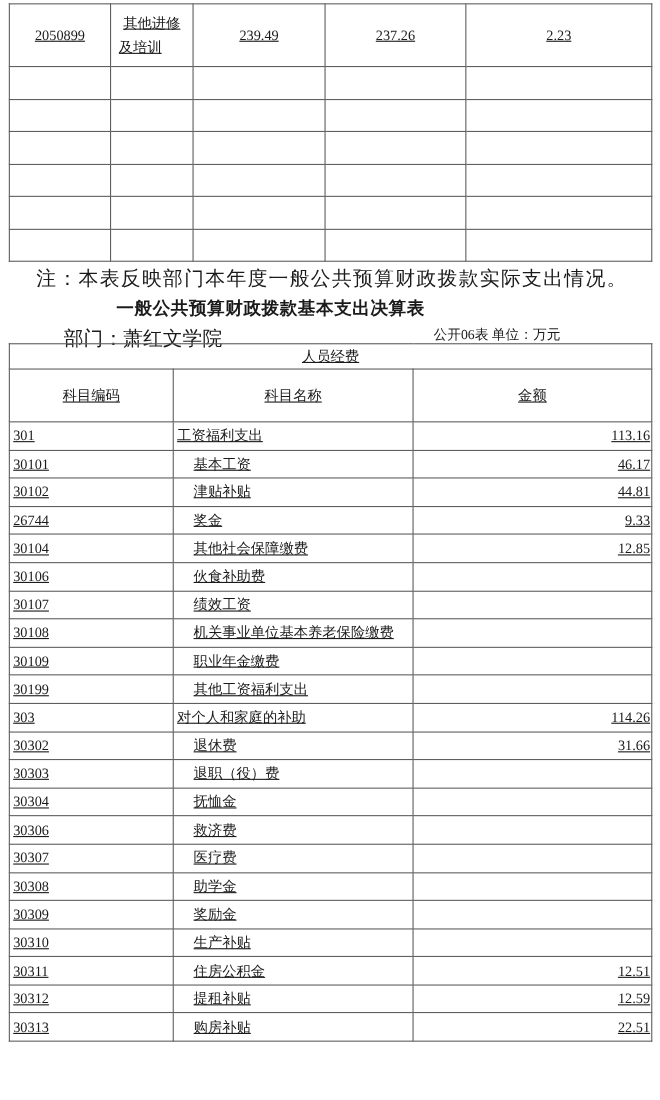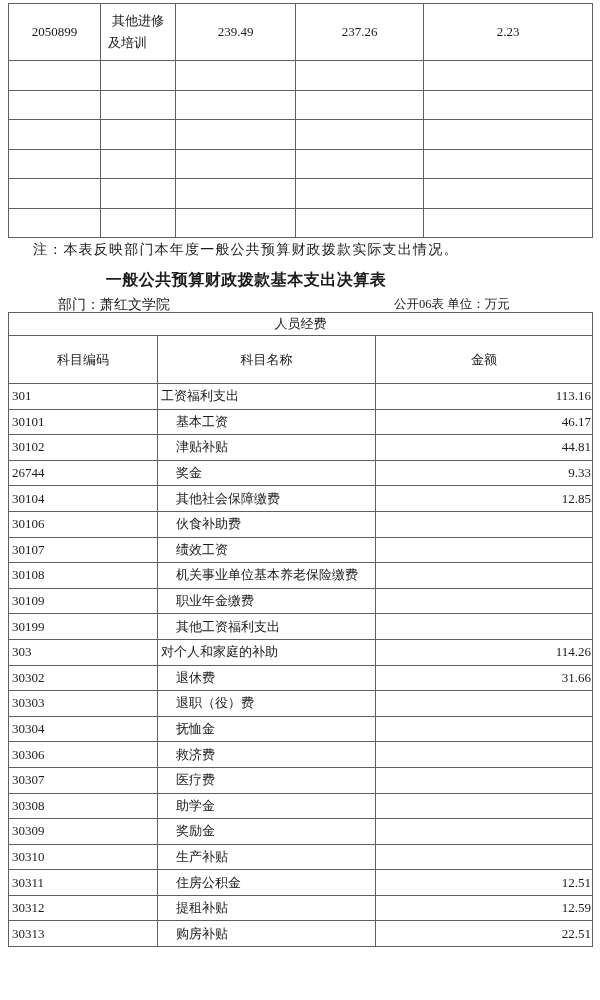--- a/index.html
+++ b/index.html
@@ -9,20 +9,21 @@
     background: #ffffff;
     color: #1a1a1a;
     font-family: "Liberation Serif", "DejaVu Serif", serif;
     position: relative;
     overflow: hidden;
   }
   table {
     border-collapse: collapse;
     table-layout: fixed;
     position: absolute;
+    text-decoration: underline;
   }
   td, th {
     border: 1px solid #5f5f5f;
     font-size: 13px;
     font-weight: normal;
     overflow: hidden;
     white-space: normal;
   }
   
   #top-table {
@@ -34,29 +35,29 @@
   .tt-row-empty td { height: 29.5px; }
   .tt-name {
     text-align: justify;
     text-align-last: left;
     padding: 4px 7px;
     line-height: 22px;
   }
   
   #note {
     position: absolute; left: 33px; top: 241px;
-    font-size: 14px; letter-spacing: 1.2px;
+    font-size: 18px; letter-spacing: 1.2px;
   }
   #report-title {
     position: absolute; left: 0; top: 270px; width: 492px;
     text-align: center; font-size: 16px; font-weight: bold;
     letter-spacing: 0.5px;
   }
   #department-label {
-    position: absolute; left: 58px; top: 296px; font-size: 14px;
+    position: absolute; left: 58px; top: 296px; font-size: 18px;
   }
   #table-meta {
     position: absolute; left: 394px; top: 296px; font-size: 12.5px;
   }
   
   #main-table {
     left: 8px; top: 312px; width: 584px;
     border: 1.5px solid #5f5f5f;
   }
   #main-table .section-header-cell {

